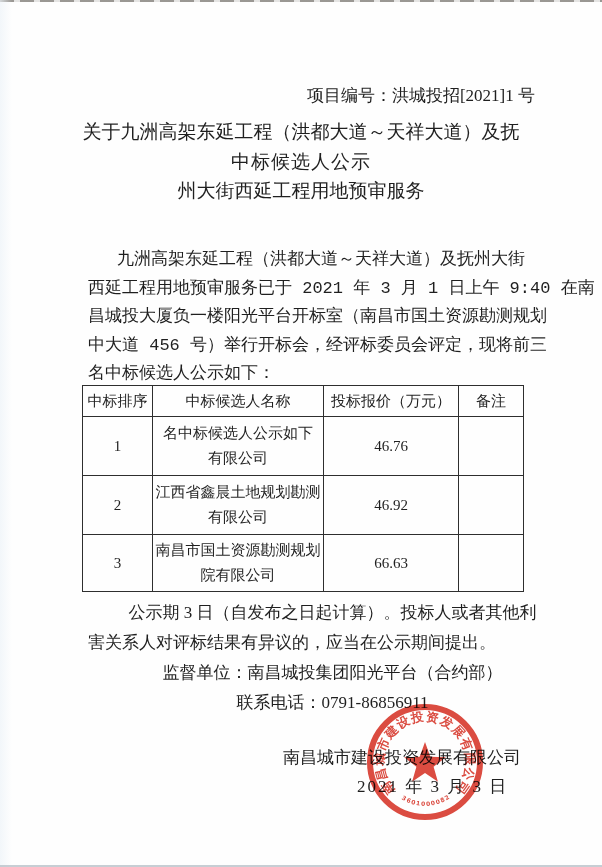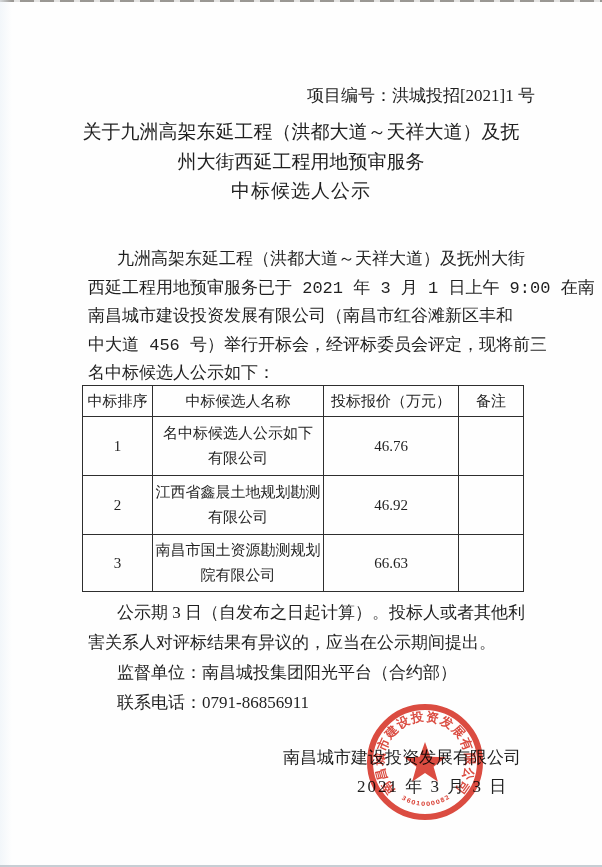--- a/index.html
+++ b/index.html
@@ -55,21 +55,21 @@
   table.bid td{font-size:15px;}
   tr.r1 td{height:58px;}
   tr.r2 td{height:58px;}
   tr.r3 td{height:56px;}
   .name-lines{line-height:25px;}
   .outro{
     position:absolute;top:598px;left:88px;width:460px;
     font-size:17px;line-height:30px;
   }
   .outro .p-line{white-space:nowrap;}
-  .outro .p-line.indent{padding-left:29px;}
+  .outro .p-line.indent{padding-left:29px;text-align:center;}
   .sign-company{
     position:absolute;top:746px;left:283px;
     font-size:17px;white-space:nowrap;
   }
   .sign-date{
     position:absolute;top:775px;left:357px;
     font-size:17px;letter-spacing:2px;white-space:nowrap;
   }
   svg.seal{
     position:absolute;top:702px;left:365px;
@@ -81,28 +81,28 @@
 
 <div class="page">
   <div class="scan-edge-top"></div>
   <div class="scan-edge-left"></div>
   <div class="scan-edge-bottom"></div>
 
   <div class="proj-no">项目编号：洪城投招[2021]1 号</div>
 
   <div class="title">
     <div class="t-line">关于九洲高架东延工程（洪都大道～天祥大道）及抚</div>
+    <div class="t-line t-line3">中标候选人公示</div>
     <div class="t-line">州大街西延工程用地预审服务</div>
-    <div class="t-line t-line3">中标候选人公示</div>
   </div>
 
   <div class="intro">
     <div class="p-line indent">九洲高架东延工程（洪都大道～天祥大道）及抚州大街</div>
-    <div class="p-line">西延工程用地预审服务已于 2021 年 3 月 1 日上午 9:00 在南</div>
-    <div class="p-line">南昌城市建设投资发展有限公司（南昌市红谷滩新区丰和</div>
+    <div class="p-line">西延工程用地预审服务已于 2021 年 3 月 1 日上午 9:40 在南</div>
+    <div class="p-line">昌城投大厦负一楼阳光平台开标室（南昌市国土资源勘测规划</div>
     <div class="p-line">中大道 456 号）举行开标会，经评标委员会评定，现将前三</div>
     <div class="p-line">名中标候选人公示如下：</div>
   </div>
 
   <table class="bid">
     <colgroup>
       <col style="width:70px">
         <col style="width:171px">
         <col style="width:135px">
         <col style="width:65px">

